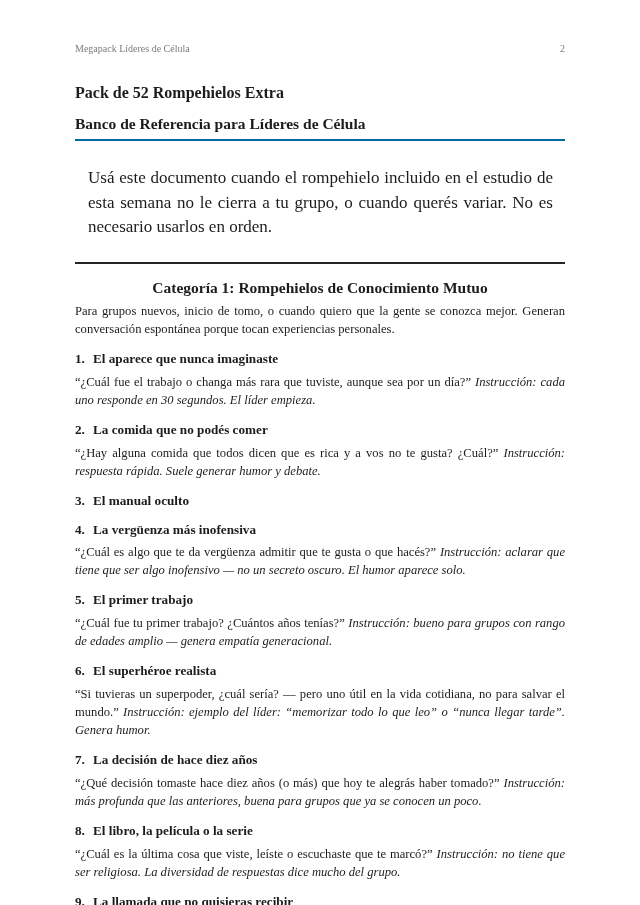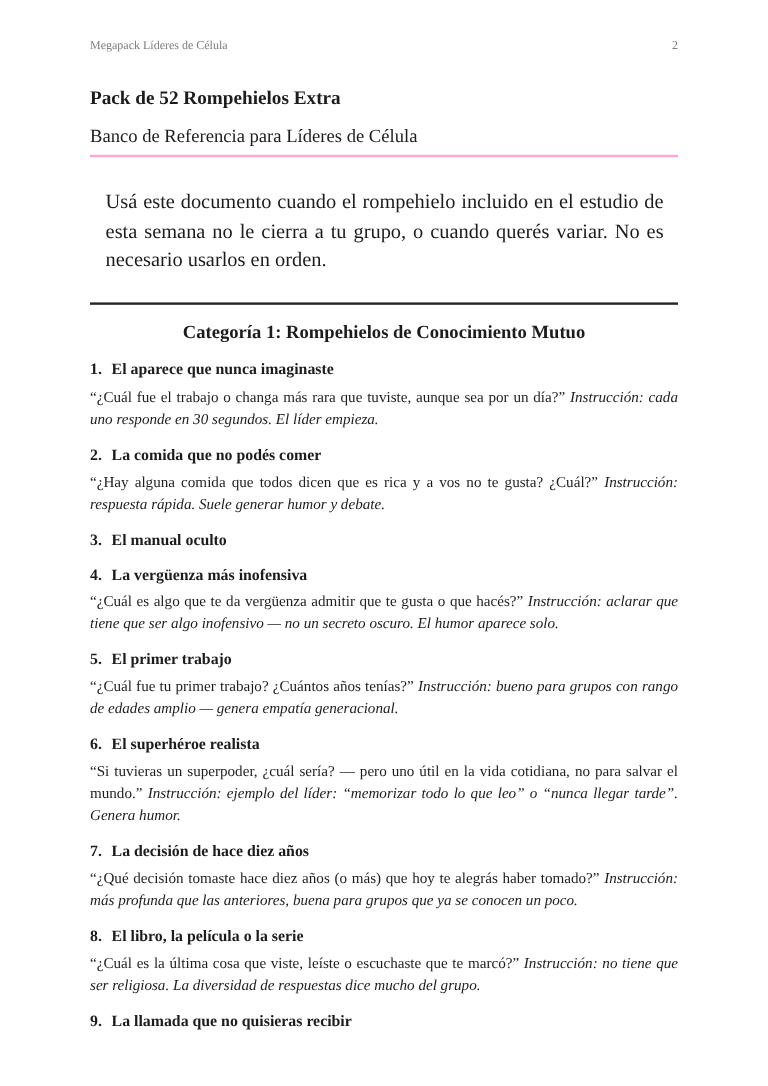--- a/index.html
+++ b/index.html
@@ -6,34 +6,34 @@
   body {
     width: 640px; height: 905px;
     background: #ffffff;
     color: #1c1c1c;
     font-family: "Liberation Serif", "DejaVu Serif", serif;
     -webkit-font-smoothing: antialiased;
   }
   .page {
     box-sizing: border-box;
     width: 640px; height: 905px;
-    padding: 33px 75px 26px 75px;
+    padding: 43px 75px 26px 75px;
     display: flex; flex-direction: column;
     overflow: hidden;
   }
   .doc-header {
     display: flex; justify-content: space-between; align-items: baseline;
     font-size: 10px; color: #7c7c81;
   }
   .doc-title {
     font-size: 16px; font-weight: bold; margin: 30px 0 0 0; line-height: 1.1;
   }
   .doc-subtitle {
-    font-size: 15.5px; font-weight: normal; margin: 13px 0 0 0; line-height: 1.15;
-    padding-bottom: 7px; border-bottom: 2px solid #f9a8d4;
+    font-size: 15.5px; font-weight: bold; margin: 13px 0 0 0; line-height: 1.15;
+    padding-bottom: 7px; border-bottom: 2px solid #0369a1;
   }
   .intro {
     margin: 25px 12px 0 13px;
     font-size: 17px; line-height: 1.43; text-align: justify;
   }
   .divider {
     border: none; border-top: 2px solid #252525;
     margin: 23px 0 0 0; width: 100%;
   }
   .section-heading {
@@ -65,20 +65,21 @@
   </div>
 
   <h1 class="doc-title">Pack de 52 Rompehielos Extra</h1>
   <h2 class="doc-subtitle">Banco de Referencia para Líderes de Célula</h2>
 
   <p class="intro">Usá este documento cuando el rompehielo incluido en el estudio de esta semana no le cierra a tu grupo, o cuando querés variar. No es necesario usarlos en orden.</p>
 
   <hr class="divider">
 
   <h2 class="section-heading">Categoría 1: Rompehielos de Conocimiento Mutuo</h2>
+  <p class="section-desc">Para grupos nuevos, inicio de tomo, o cuando quiero que la gente se conozca mejor. Generan conversación espontánea porque tocan experiencias personales.</p>
 
   <div class="item">
     <h3 class="item-heading"><span class="item-number">1.</span><span>El aparece que nunca imaginaste</span></h3>
     <p class="item-body"><span>“¿Cuál fue el trabajo o changa más rara que tuviste, aunque sea por un día?”</span> <span class="instruction">Instrucción: cada uno responde en 30 segundos. El líder empieza.</span></p>
   </div>
 
   <div class="item">
     <h3 class="item-heading"><span class="item-number">2.</span><span>La comida que no podés comer</span></h3>
     <p class="item-body"><span>“¿Hay alguna comida que todos dicen que es rica y a vos no te gusta? ¿Cuál?”</span> <span class="instruction">Instrucción: respuesta rápida. Suele generar humor y debate.</span></p>
   </div>

